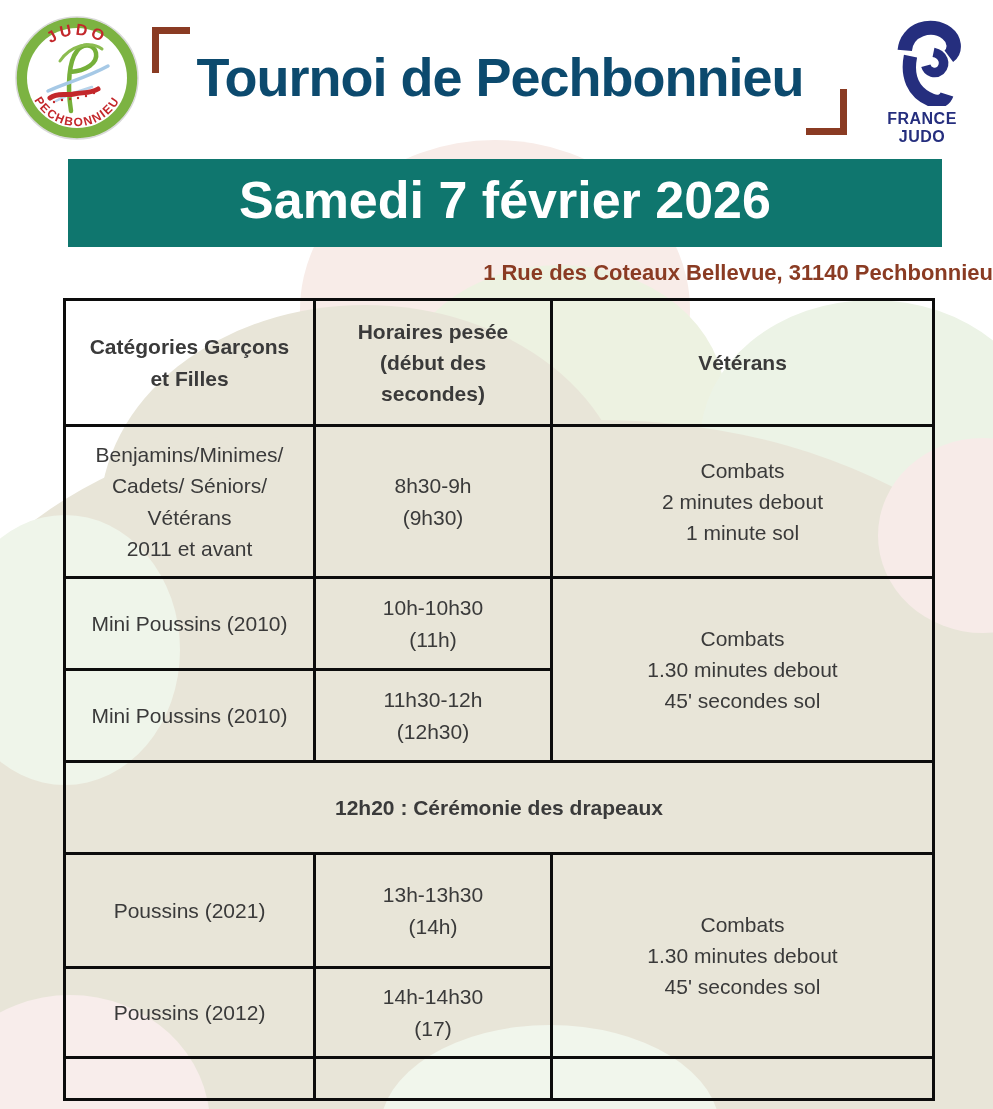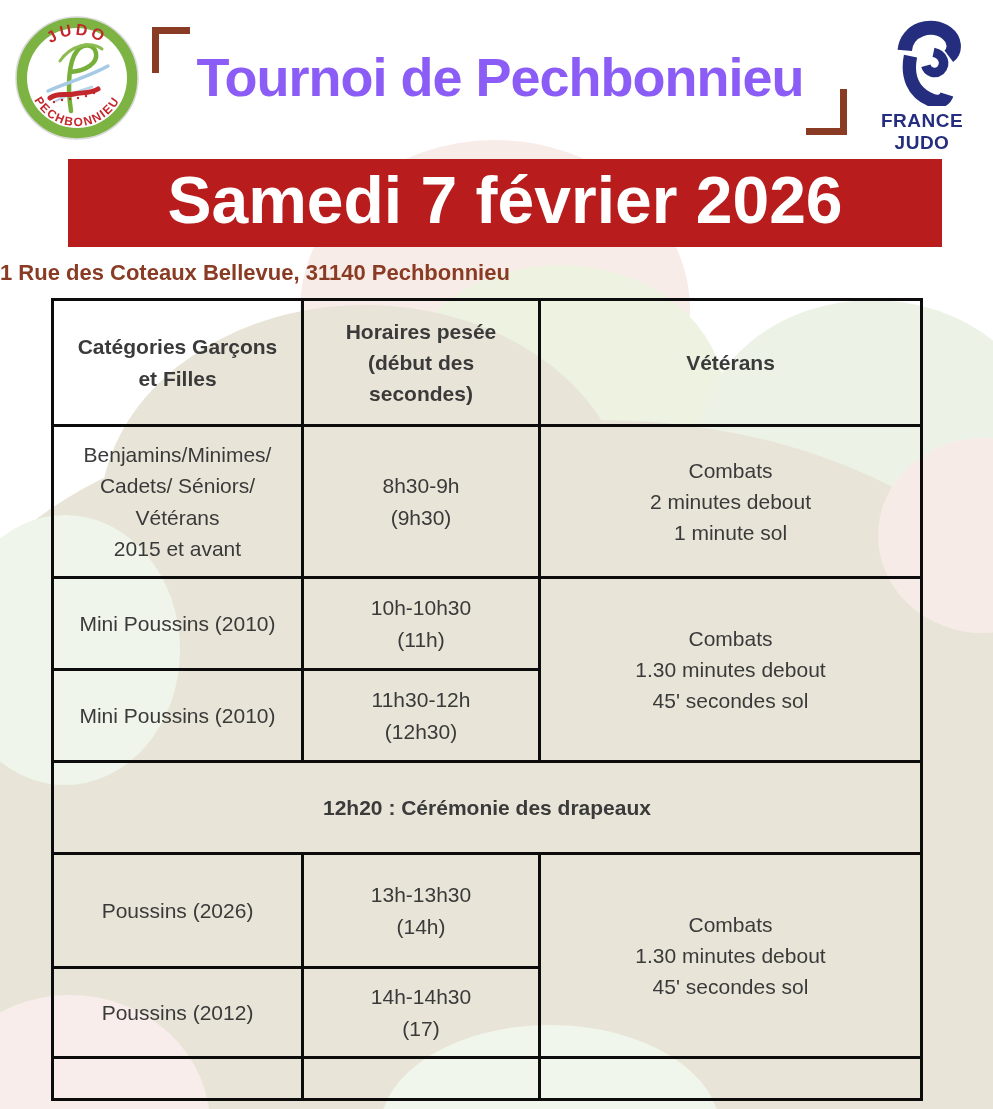--- a/index.html
+++ b/index.html
@@ -23,50 +23,50 @@
   .blob-pink-right    { left: 878px; top: 438px; width: 210px; height: 195px; background: #f7ebe8; }
   .blob-green-left    { left: -50px; top: 515px; width: 230px; height: 270px; background: #eff5ea; }
   .blob-pink-botleft  { left: -70px; top: 995px; width: 280px; height: 260px; background: #f8edeb; }
   .blob-green-bottom  { left: 380px; top: 1025px; width: 340px; height: 210px; background: #f1f6ec; }
 
   
   .club-logo { position: absolute; left: 14px; top: 14px; width: 126px; height: 128px; z-index: 2; }
 
   .main-title {
     position: absolute; left: 162px; top: 46px; width: 676px; z-index: 2;
-    text-align: center; font-size: 54px; font-weight: bold; color: #8b5cf6;
+    text-align: center; font-size: 54px; font-weight: bold; color: #0c4a6e;
     letter-spacing: -1px;
   }
   .bracket-tl {
     position: absolute; left: 152px; top: 27px; width: 38px; height: 46px; z-index: 1;
     border-top: 7px solid #8a3b23; border-left: 7px solid #8a3b23;
   }
   .bracket-br {
     position: absolute; left: 806px; top: 89px; width: 41px; height: 46px; z-index: 1;
     border-bottom: 7px solid #8a3b23; border-right: 7px solid #8a3b23;
   }
 
   .federation-logo { position: absolute; left: 872px; top: 14px; width: 100px; z-index: 2; text-align: center; }
-  .federation-logo .fed-text { font-weight: bold; color: #252e7e; font-size: 19px; line-height: 1.15; letter-spacing: 0.5px; }
+  .federation-logo .fed-text { font-weight: bold; color: #252e7e; font-size: 16px; line-height: 1.15; letter-spacing: 0.5px; }
 
   
   .date-banner {
     position: absolute; left: 68px; top: 159px; width: 874px; height: 88px; z-index: 2;
-    background: #b91c1c; color: #ffffff;
+    background: #0f766e; color: #ffffff;
     display: flex; align-items: center; justify-content: center;
-    font-size: 66px; font-weight: bold; padding-bottom: 6px;
+    font-size: 52px; font-weight: bold; padding-bottom: 6px;
   }
   .address {
     position: absolute; left: 0; top: 260px; width: 100%; z-index: 2;
-    text-align: left; font-size: 22px; font-weight: bold; color: #8a3b23;
+    text-align: right; font-size: 22px; font-weight: bold; color: #8a3b23;
   }
 
   
   table.schedule {
-    position: absolute; left: 51px; top: 298px; width: 869px; z-index: 2;
+    position: absolute; left: 63px; top: 298px; width: 869px; z-index: 2;
     border-collapse: collapse; table-layout: fixed;
   }
   table.schedule td {
     border: 3px solid #0c0c0c;
     text-align: center; vertical-align: middle;
     font-size: 21px; color: #3a3a3a; line-height: 1.48;
     white-space: pre-line;
     padding: 4px 8px;
     background: transparent;
   }
@@ -153,21 +153,21 @@
 et Filles</td>
         <td class="th">Horaires pesée
 (début des
 secondes)</td>
         <td class="th">Vétérans</td>
       </tr>
       <tr class="r-benjamins">
         <td>Benjamins/Minimes/
 Cadets/ Séniors/
 Vétérans
-2015 et avant</td>
+2011 et avant</td>
         <td>8h30-9h
 (9h30)</td>
         <td>Combats
 2 minutes debout
 1 minute sol</td>
       </tr>
       <tr class="r-mini">
         <td>Mini Poussins (2010)</td>
         <td>10h-10h30
 (11h)</td>
@@ -177,21 +177,21 @@
       </tr>
       <tr class="r-mini">
         <td>Mini Poussins (2010)</td>
         <td>11h30-12h
 (12h30)</td>
       </tr>
       <tr class="r-ceremony">
         <td colspan="3" class="ceremony-cell">12h20 : Cérémonie des drapeaux</td>
       </tr>
       <tr class="r-p2017">
-        <td>Poussins (2026)</td>
+        <td>Poussins (2021)</td>
         <td>13h-13h30
 (14h)</td>
         <td rowspan="2">Combats
 1.30 minutes debout
 45' secondes sol</td>
       </tr>
       <tr class="r-p2016">
         <td>Poussins (2012)</td>
         <td>14h-14h30
 (17)</td>

